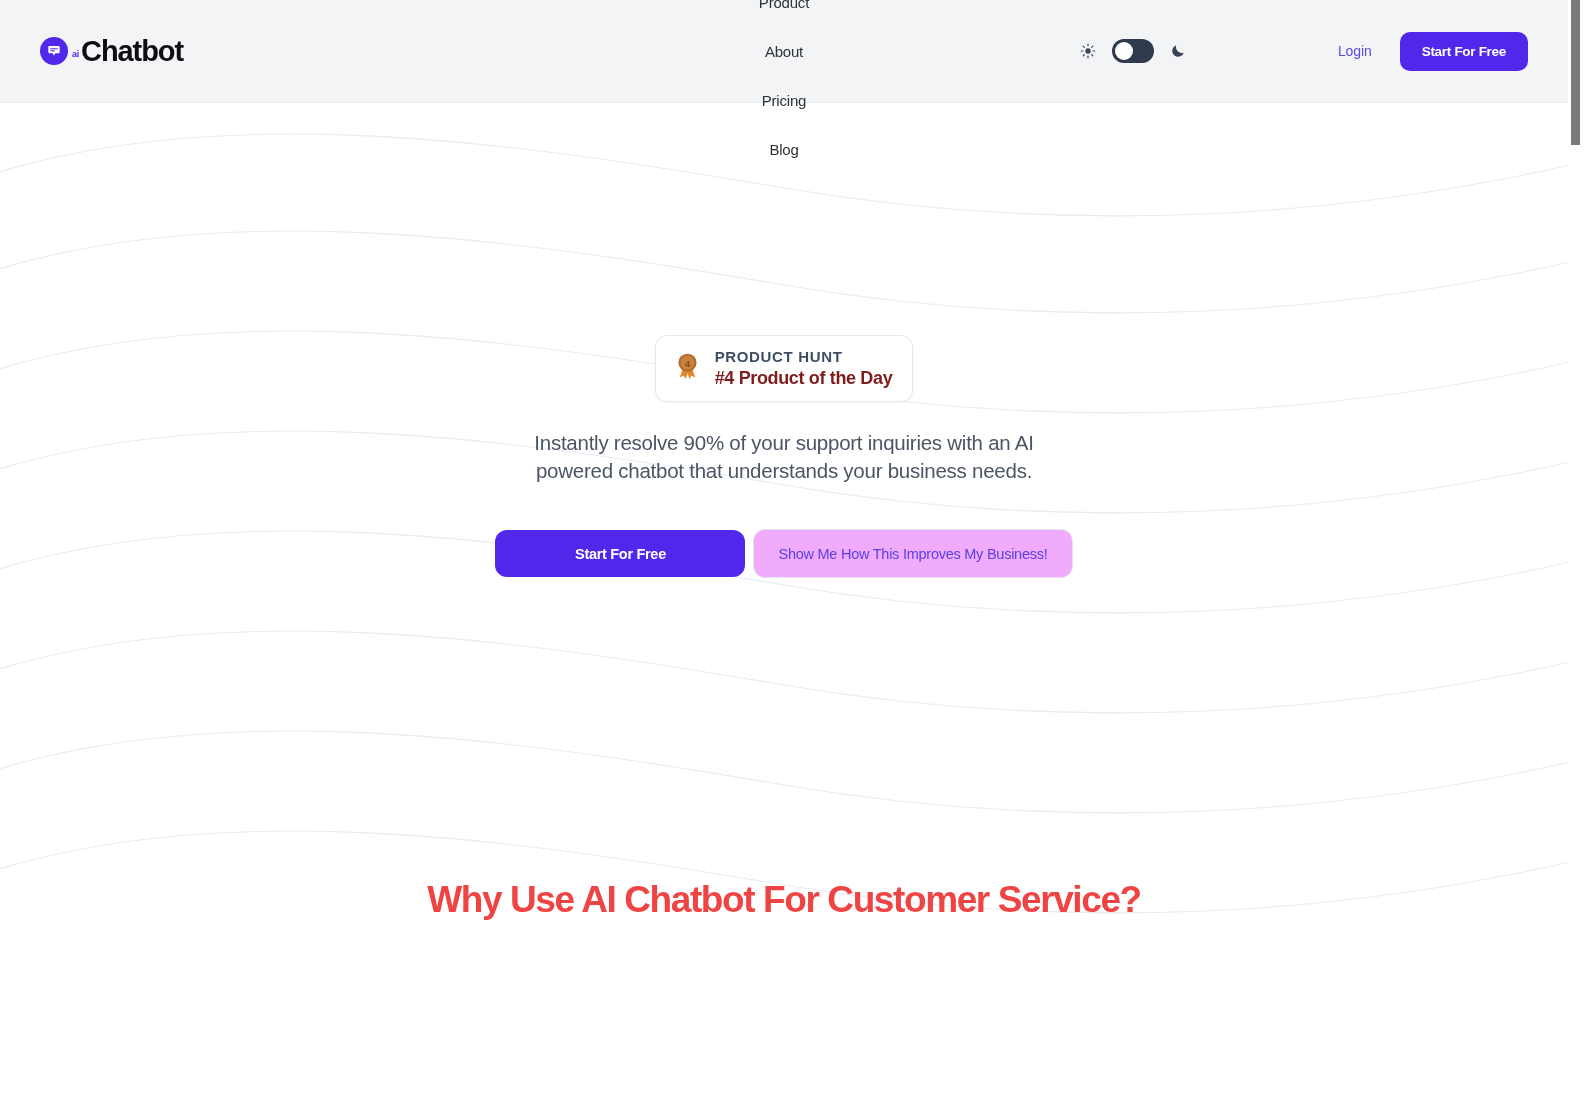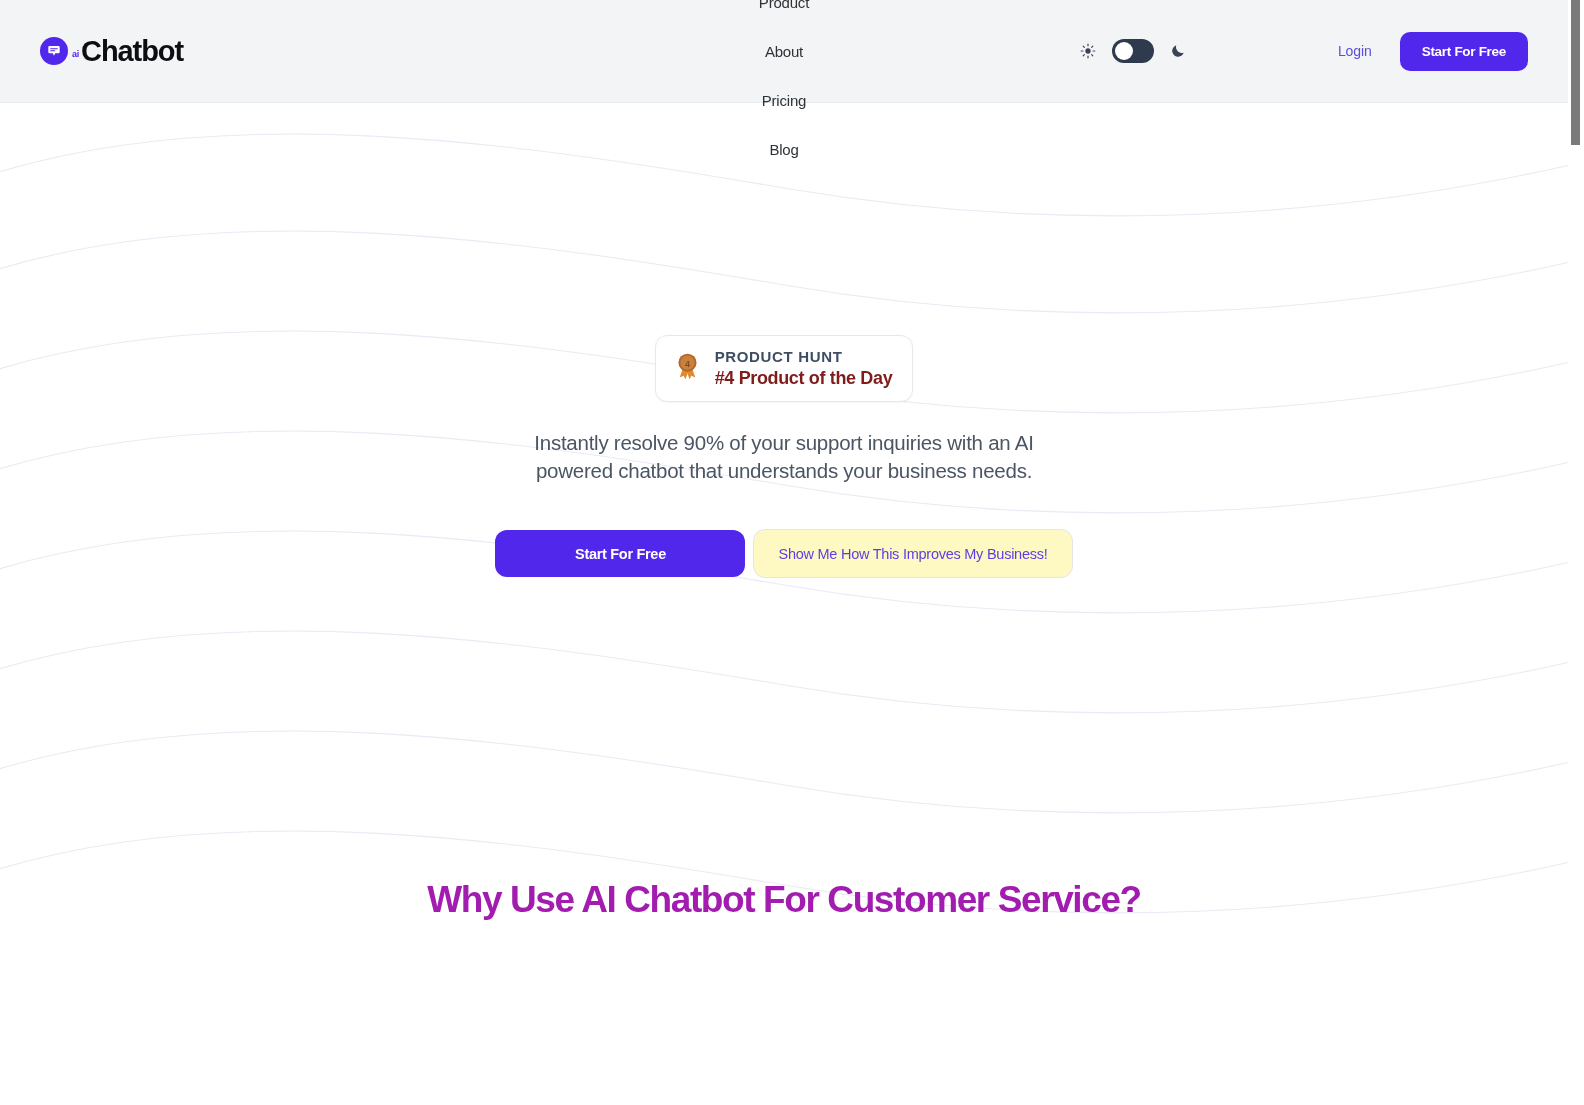--- a/index.html
+++ b/index.html
@@ -240,21 +240,21 @@
     width: 250px;
     height: 47px;
     font-size: 14.5px;
     font-weight: 700;
     letter-spacing: -0.3px;
     cursor: pointer;
     font-family: inherit;
   }
 
   .btn-hero-outline {
-    background: #fef9c3;
+    background: #f0abfc;
     color: #5b3fe4;
     border: 1px solid #e4e5e9;
     border-radius: 12px;
     height: 49px;
     padding: 0 24px;
     font-size: 14.5px;
     font-weight: 500;
     letter-spacing: -0.25px;
     cursor: pointer;
     font-family: inherit;
@@ -266,21 +266,21 @@
     z-index: 1;
     width: 1568px;
     text-align: center;
     margin-top: 302px;
   }
 
   .section-title {
     font-size: 37px;
     font-weight: 700;
     letter-spacing: -1.4px;
-    color: #a21caf;
+    color: #ef4444;
     line-height: 1.1;
   }
 
   
   .scroll-track {
     position: fixed;
     top: 0; right: 0;
     width: 16px;
     height: 1105px;
     background: #ffffff;

